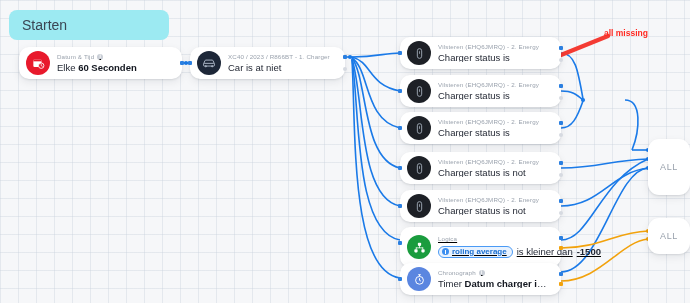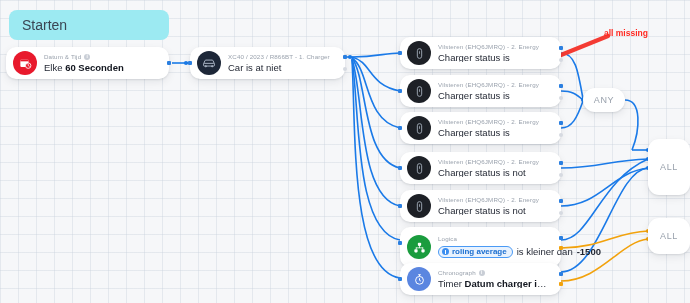--- a/index.html
+++ b/index.html
@@ -21,20 +21,21 @@
 
   
   .card{
     position:absolute;
     background:#ffffff;
     border-radius:10px;
     box-shadow:0 1px 2px rgba(16,24,40,.10),0 3px 8px rgba(16,24,40,.08);
     display:flex;align-items:center;
     box-sizing:border-box;
     padding:5px 10px 5px 7px;
+    text-decoration:underline;
   }
   .card .ic{
     flex:0 0 auto;width:24px;height:24px;border-radius:50%;
     display:flex;align-items:center;justify-content:center;margin-right:7px;
   }
   .card .txt{min-width:0;display:flex;flex-direction:column;justify-content:center;line-height:1;}
   .sub{
     font-size:6.2px;color:#9aa2ad;letter-spacing:.15px;
     white-space:nowrap;overflow:hidden;text-overflow:ellipsis;
     display:flex;align-items:center;gap:3px;margin-bottom:3px;
@@ -157,21 +158,21 @@
     <g>
       <path d="M608,36 L556,57" stroke="#f43b33" stroke-width="4.2" stroke-linecap="round" fill="none"></path>
       <path d="M530,64 L556,47 L556,62 Z" fill="#f43b33"></path>
     </g>
   </svg>
 
   <div id="startbar">
     <span>Starten</span>
   </div>
 
-  <div class="card" style="left:6px;top:47px;width:163px;height:32px;">
+  <div class="card" style="left:19px;top:47px;width:163px;height:32px;">
     <div class="ic" style="background:#e8192c;">
       <svg width="13" height="13" viewBox="0 0 24 24" fill="none" stroke="#fff" stroke-width="2">
         <rect x="2.5" y="4.5" width="15" height="14" rx="2" fill="#fff" stroke="none"></rect>
         <rect x="2.5" y="4.5" width="15" height="3.5" fill="#e8192c" stroke="none"></rect>
         <circle cx="17" cy="16" r="5" fill="#e8192c" stroke="#fff" stroke-width="1.6"></circle>
         <path d="M17 13.5 L17 16 L19 17" stroke="#fff" stroke-width="1.4" stroke-linecap="round"></path>
       </svg>
     </div>
     <div class="txt">
       <div class="sub">
@@ -331,23 +332,20 @@
         <span>Timer</span>
         <b>Datum charger init</b>
         <span>loopt niet</span>
       </div>
     </div>
     <div class="port in" style="top:14px;"></div>
     <div class="port out" style="top:9px;"></div>
     <div class="port out amber" style="top:19px;"></div>
   </div>
 
-  <div class="gate" style="left:583px;top:88px;width:42px;height:24px;border-radius:12px;">
-    <span>ANY</span>
-  </div>
 
   <div class="gate" style="left:648px;top:139px;width:42px;height:56px;border-radius:11px;">
     <span>ALL</span>
   </div>
 
   <div class="gate" style="left:648px;top:218px;width:42px;height:36px;border-radius:11px;">
     <span>ALL</span>
   </div>
 
   <div id="annot">all missing</div>

